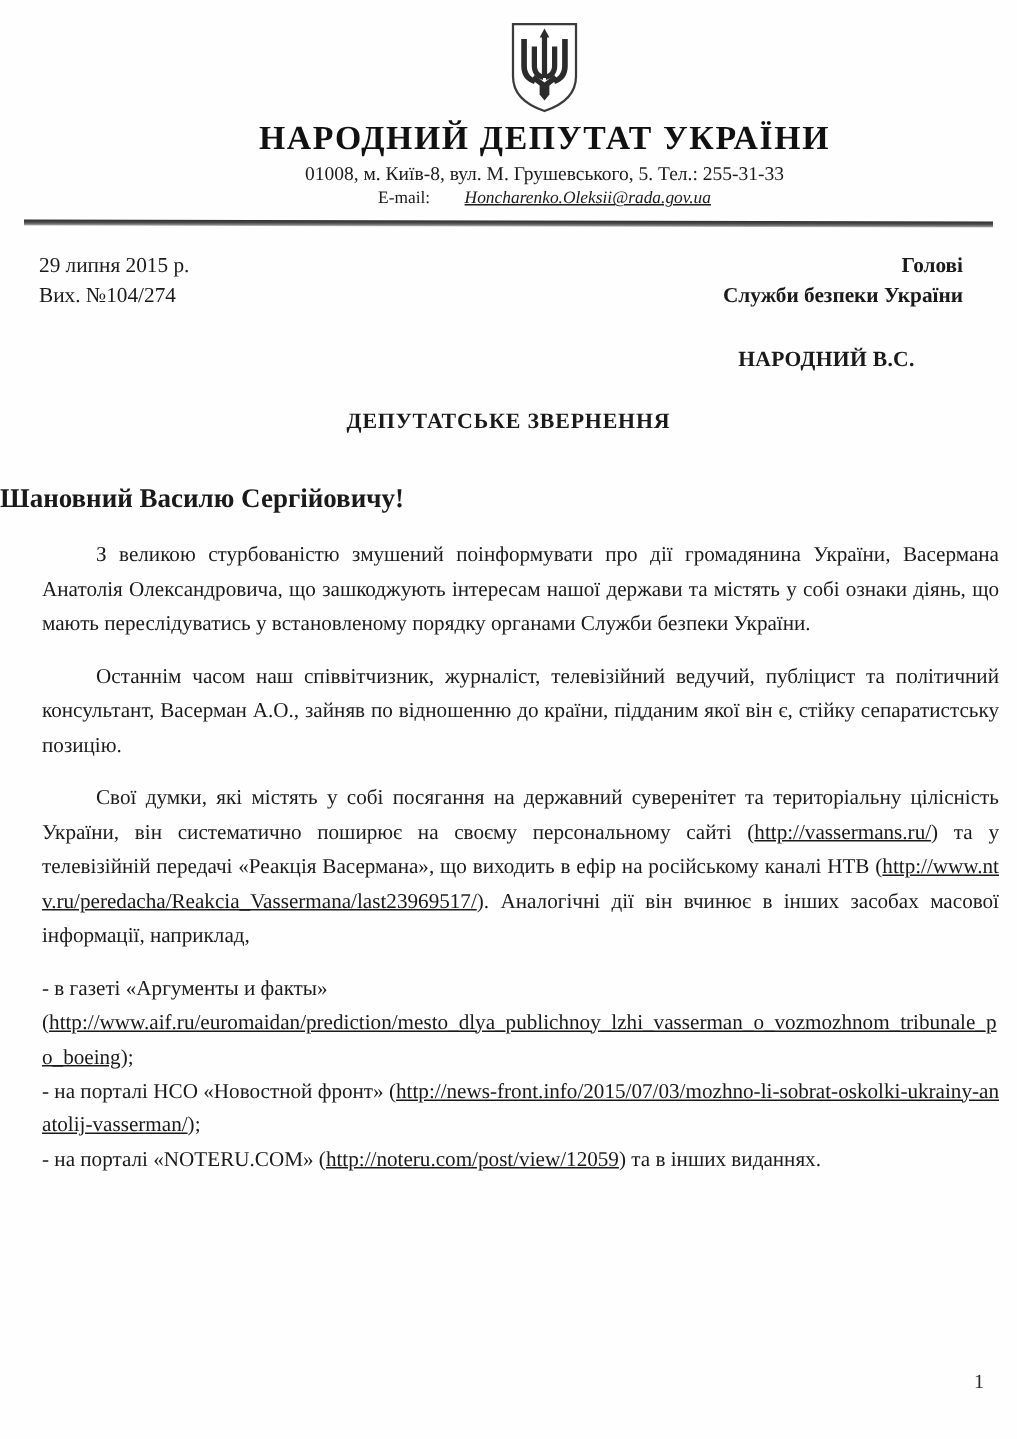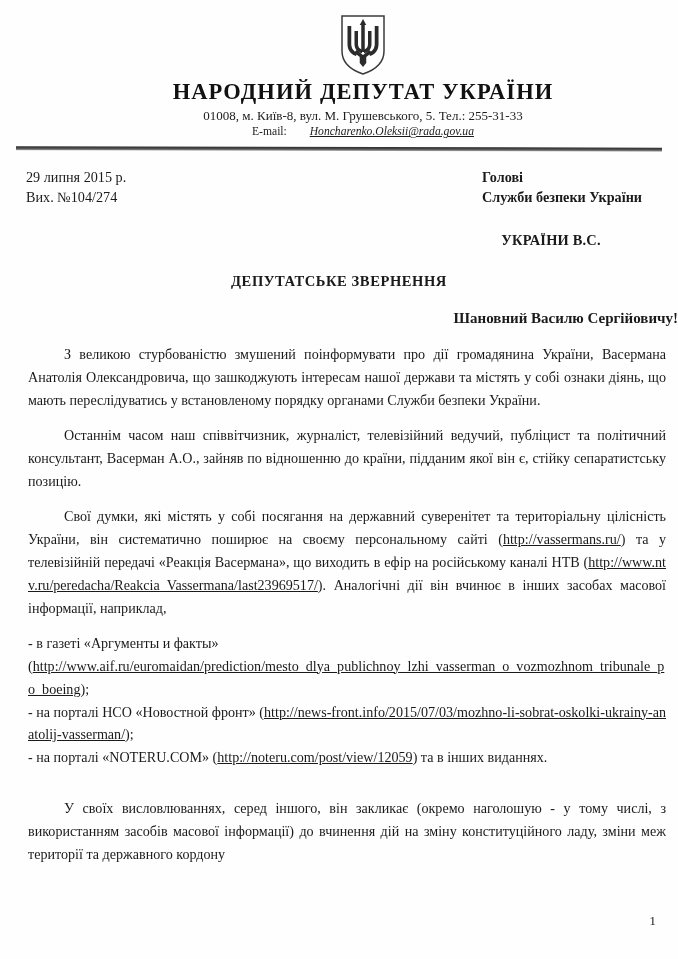--- a/index.html
+++ b/index.html
@@ -81,21 +81,21 @@
     display: flex;
     justify-content: space-between;
     align-items: flex-start;
     padding: 16px 22px 0 26px;
   }
   .meta-left {
     font-size: 14.2px;
     line-height: 1.42;
   }
   .meta-right {
-    text-align: left;
+    text-align: right;
     font-size: 14.2px;
     font-weight: bold;
     line-height: 1.45;
     padding-right: 14px;
   }
   .recipient-name {
     text-align: center;
     font-size: 14.4px;
     font-weight: bold;
     margin-top: 24px;
@@ -105,24 +105,24 @@
 
   
   .doc-title {
     text-align: center;
     font-size: 14.6px;
     font-weight: bold;
     letter-spacing: 0.55px;
     margin-top: 24px;
   }
   .salutation {
-    text-align: right;
-    font-size: 15px;
-    font-weight: bold;
-    margin-top: 20px;
+    text-align: left;
+    font-size: 18px;
+    font-weight: bold;
+    margin-top: 32px;
   }
 
   
   .body-text {
     padding: 0 12px 0 28px;
     margin-top: 16px;
   }
   .para {
     font-size: 14.1px;
     line-height: 1.63;
@@ -193,38 +193,37 @@
   <div class="rule"></div>
 
   <div class="meta-row">
     <div class="meta-left">
       <div>29 липня 2015 р.</div>
       <div>Вих. №104/274</div>
     </div>
     <div>
       <div class="meta-right">Голові</div>
       <div class="meta-right">Служби безпеки України</div>
-      <div class="recipient-name">УКРАЇНИ В.С.</div>
+      <div class="recipient-name">НАРОДНИЙ В.С.</div>
     </div>
   </div>
 
   <div class="doc-title">ДЕПУТАТСЬКЕ ЗВЕРНЕННЯ</div>
   <div class="salutation">Шановний Василю Сергійовичу!</div>
 
   <div class="body-text">
 
     <p class="para indent">З великою стурбованістю змушений поінформувати про дії громадянина України, Васермана Анатолія Олександровича, що зашкоджують інтересам нашої держави та містять у собі ознаки діянь, що мають переслідуватись у встановленому порядку органами Служби безпеки України.</p>
 
     <p class="para indent">Останнім часом наш співвітчизник, журналіст, телевізійний ведучий, публіцист та політичний консультант, Васерман А.О., зайняв по відношенню до країни, підданим якої він є, стійку сепаратистську позицію.</p>
 
     <p class="para indent"><span>Свої думки, які містять у собі посягання на державний суверенітет та територіальну цілісність України, він систематично поширює на своєму персональному сайті (</span><span class="link">http://vassermans.ru/</span><span>) та у телевізійній передачі «Реакція Васермана», що виходить в ефір на російському каналі НТВ (</span><span class="link">http://www.ntv.ru/peredacha/Reakcia_Vassermana/last23969517/</span><span>). Аналогічні дії він вчинює в інших засобах масової інформації, наприклад,</span></p>
 
     <p class="list-line"><span>-  в  газеті  «Аргументы  и  факты»</span><br><span>(</span><span class="link">http://www.aif.ru/euromaidan/prediction/mesto_dlya_publichnoy_lzhi_vasserman_o_vozmozhnom_tribunale_po_boeing</span><span>);</span></p>
 
     <p class="list-line"><span>- на порталі НСО «Новостной фронт» (</span><span class="link">http://news-front.info/2015/07/03/mozhno-li-sobrat-oskolki-ukrainy-anatolij-vasserman/</span><span>);</span></p>
 
     <p class="list-line" style="margin-bottom:28px;"><span>- на порталі «NOTERU.COM» (</span><span class="link">http://noteru.com/post/view/12059</span><span>) та в інших виданнях.</span></p>
 
-    <p class="para indent">У своїх висловлюваннях, серед іншого, він закликає (окремо наголошую - у тому числі, з використанням засобів масової інформації) до вчинення дій на зміну конституційного ладу, зміни меж території та державного кордону</p>
   </div>
 
   <div class="page-number">1</div>
 </div>
 
 </body></html>

